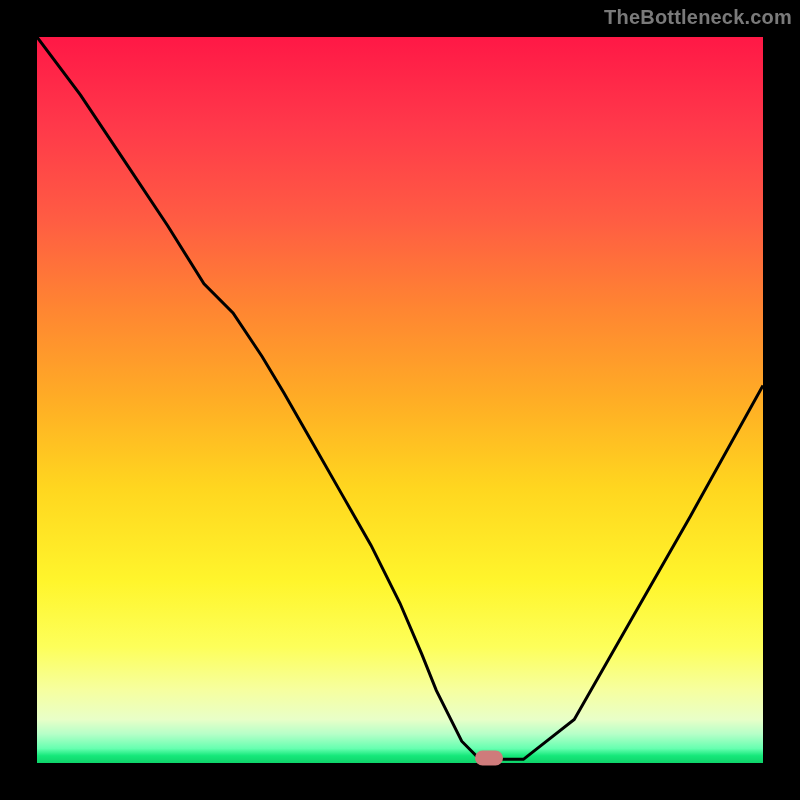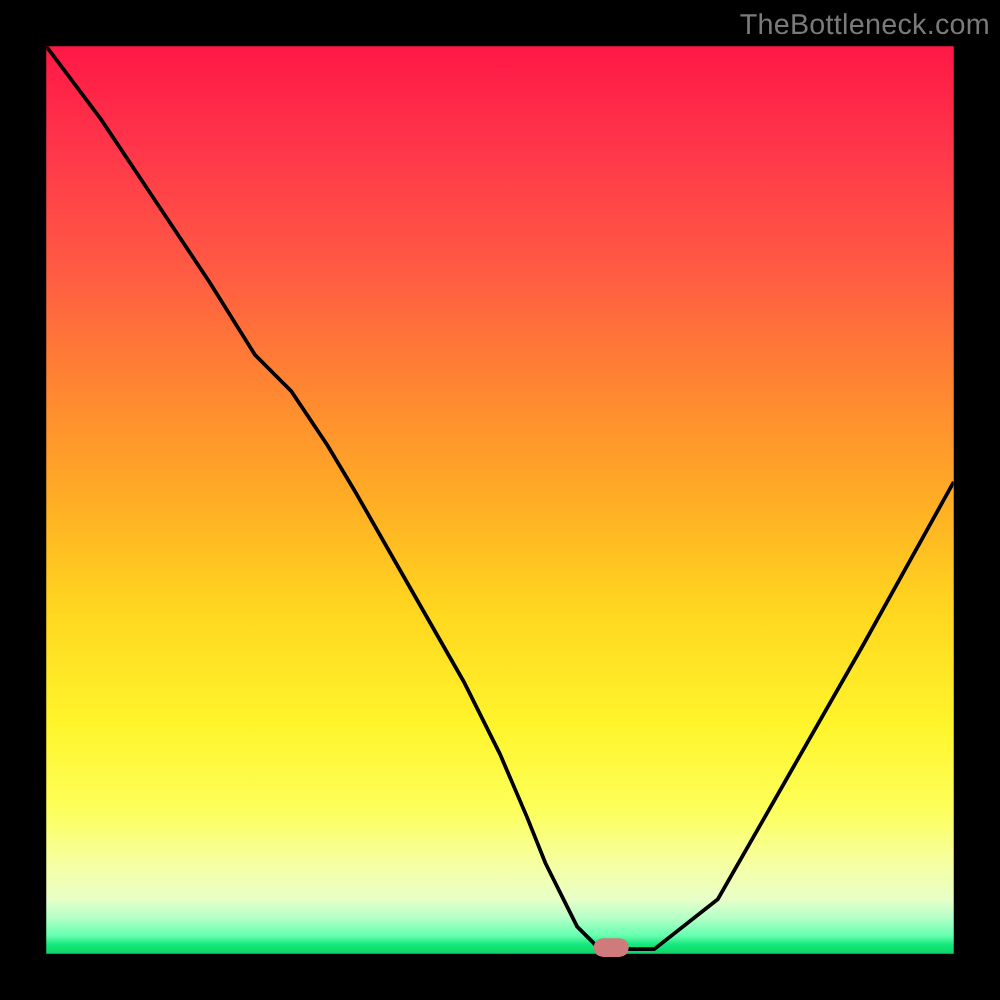--- a/index.html
+++ b/index.html
@@ -39,22 +39,22 @@
       #66ffb0 98%,
       #15e87a 99%,
       #0fd36a 100%
     );
   }
   .watermark {
     position: absolute;
     top: 6px;
     right: 8px;
     color: #7a7a7a;
-    font-size: 23px;
-    font-weight: 400;
+    font-size: 20px;
+    font-weight: 700;
     letter-spacing: 0.2px;
     user-select: none;
   }
   svg.curve {
     position: absolute;
     inset: 0;
   }
   .marker {
     position: absolute;
     width: 28px;

